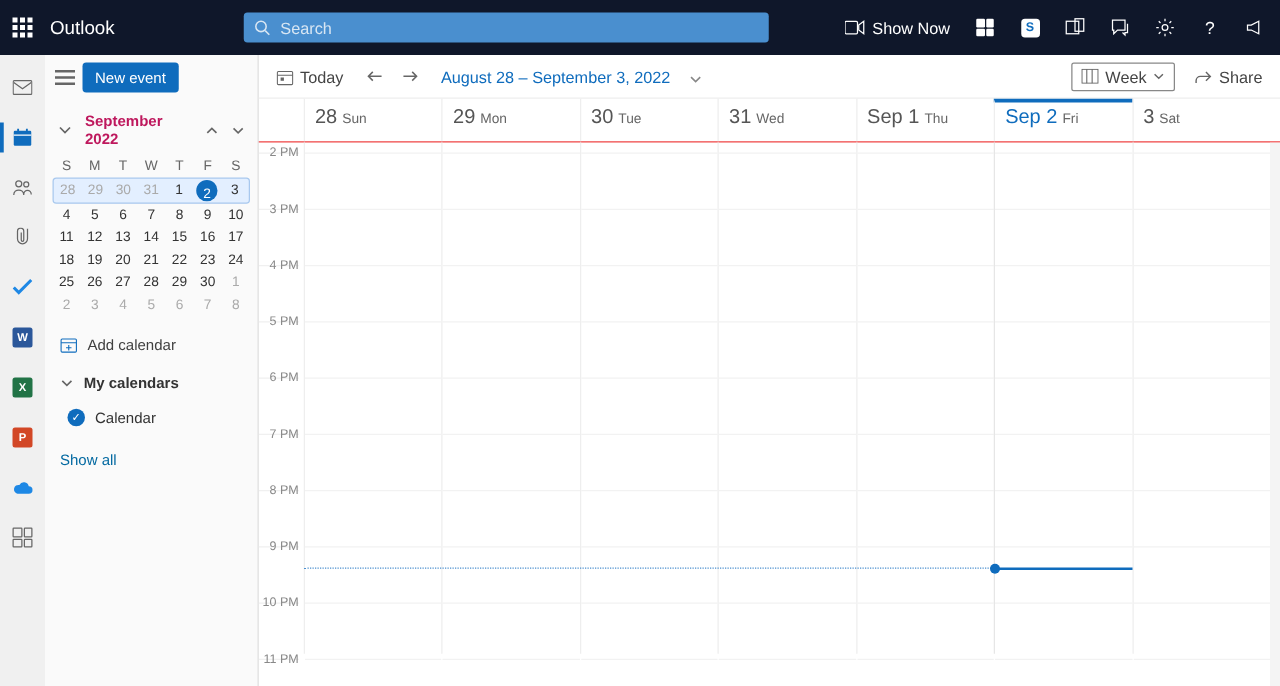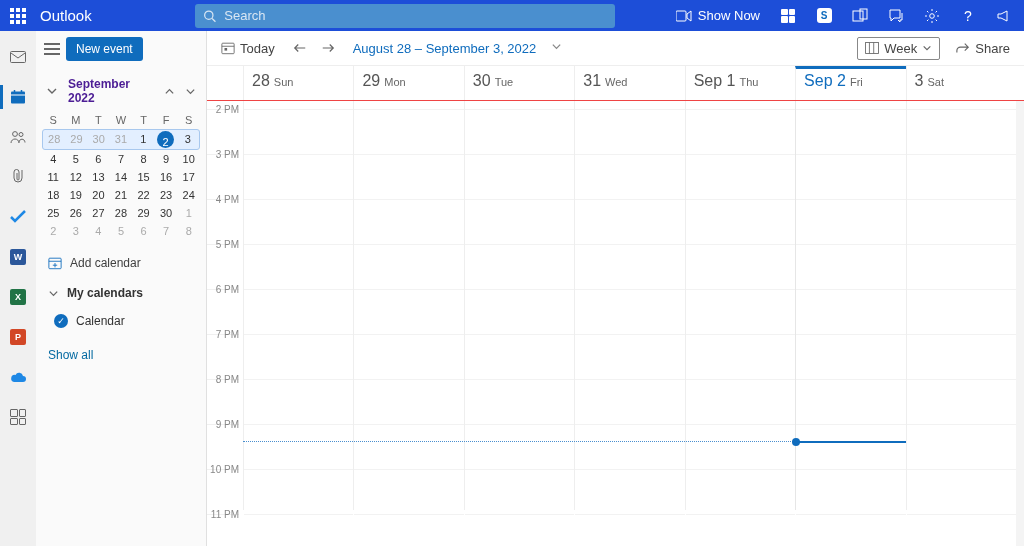--- a/index.html
+++ b/index.html
@@ -1,19 +1,19 @@
 <!DOCTYPE html>
 <html><head>
 <meta charset="utf-8">
 <style>
   * { box-sizing: border-box; margin: 0; padding: 0; font-family: "Segoe UI", Arial, sans-serif; }
   html, body { width: 1024px; height: 549px; overflow: hidden; background: #fff; }
 
   
-  .top-bar { height: 31px; background: #1d4ed8; display: flex; align-items: center; color: #fff; }
+  .top-bar { height: 44px; background: #0f172a; display: flex; align-items: center; color: #fff; }
   .top-left { display: flex; align-items: center; gap: 14px; padding-left: 10px; width: 195px; }
   .waffle { width: 16px; height: 16px; display: grid; grid-template-columns: repeat(3, 4px); grid-template-rows: repeat(3, 4px); gap: 2px; }
   .waffle span { background: #fff; }
   .brand { font-size: 15px; font-weight: 500; }
   .search-wrap { flex: 0 0 420px; display: flex; align-items: center; background: #4a8fcf; border-radius: 3px; height: 24px; padding: 0 8px; gap: 8px; }
   .search-wrap input { background: transparent; border: none; outline: none; color: #fff; font-size: 13px; width: 100%; }
   .search-wrap input::placeholder { color: #d8e6f3; }
   .top-right { margin-left: auto; display: flex; align-items: center; gap: 20px; padding-right: 12px; }
   .meet-now { display: flex; align-items: center; gap: 6px; font-size: 13px; }
   .icon-slot { width: 16px; height: 16px; display: flex; align-items: center; justify-content: center; }
@@ -30,41 +30,41 @@
 
   
   .sidebar { width: 171px; background:#fafafa; border-right:1px solid #e0e0e0; display:flex; flex-direction:column; font-size:12px; }
   .sidebar-top { display:flex; align-items:center; padding:6px 8px; gap:6px; }
   .ham { width:16px; height:12px; display:flex; flex-direction:column; justify-content:space-between; }
   .ham span { height:2px; background:#666; }
   .new-event { background:#0F6CBD; color:#fff; border:none; border-radius:3px; font-size:12px; padding:5px 10px; cursor:pointer; }
 
   .month-nav { display:flex; align-items:center; gap:6px; padding:10px 10px 4px 10px; }
   .chev { width:12px; height:12px; display:inline-block; }
-  .month-label { font-size:12px; font-weight:600; color:#4c1d95; flex:1; text-align:left; padding-left:4px;}
+  .month-label { font-size:12px; font-weight:600; color:#be185d; flex:1; text-align:left; padding-left:4px;}
   .nav-arrows { display:flex; gap:10px; color:#666; }
 
   .mini-cal { padding: 2px 6px 8px 6px; }
   .mini-grid { display:grid; grid-template-columns: repeat(7, 1fr); text-align:center; font-size:11px; }
   .mini-hdr { color:#666; padding:3px 0; }
   .mini-cell { padding:3px 0; cursor:pointer; color:#333; }
   .mini-cell.gray { color:#aaa; }
   .mini-row-sel { background:#e3efff; border:1px solid #a8c8ee; border-radius:3px; }
   .mini-cell.today { background:#0F6CBD; color:#fff; border-radius:50%; width:17px; height:17px; line-height:17px; margin:0 auto; }
 
   .side-link { display:flex; align-items:center; gap:8px; padding:8px 12px; color:#404040; cursor:pointer; }
   .side-section { display:flex; align-items:center; gap:8px; padding:8px 12px; color:#333; font-weight:600; cursor:pointer;}
   .side-item { display:flex; align-items:center; gap:8px; padding:6px 12px 6px 18px; color:#333; cursor:pointer;}
   .check-dot { width:14px; height:14px; background:#0F6CBD; border-radius:50%; display:flex; align-items:center; justify-content:center; color:#fff; font-size:9px;}
   .showall { color:#0369a1; padding:14px 12px; cursor:pointer; }
 
   
   .main { flex:1; display:flex; flex-direction:column; }
   .toolbar { height:35px; display:flex; align-items:center; padding:0 10px; border-bottom:1px solid #eee; font-size:13px; color:#444; gap:14px; }
-  .tbtn { display:flex; align-items:flex-start; gap:5px; cursor:pointer; padding:3px 4px; }
+  .tbtn { display:flex; align-items:flex-end; gap:5px; cursor:pointer; padding:3px 4px; }
   .date-range { color:#0F6CBD; }
   .toolbar-right { margin-left:auto; display:flex; align-items:center; gap:12px;}
   .week-sel { border:1px solid #888; border-radius:2px; padding:3px 7px; display:flex; align-items:center; gap:5px; cursor:pointer;}
 
   .cal-hdr { display:flex; height:35px; border-bottom:1px solid #ef4444; }
   .time-gutter-hdr { width:36px; }
   .day-hdr { flex:1; border-left:1px solid #eee; padding:6px 0 0 8px; font-size:11px; color:#666; cursor:pointer; position:relative;}
   .day-hdr .num { font-size:16px; color:#555; font-weight:400; margin-right:4px; }
   .day-hdr.today .num { color:#0F6CBD; }
   .day-hdr.today { border-top:3px solid #0F6CBD; padding-top:3px; }

